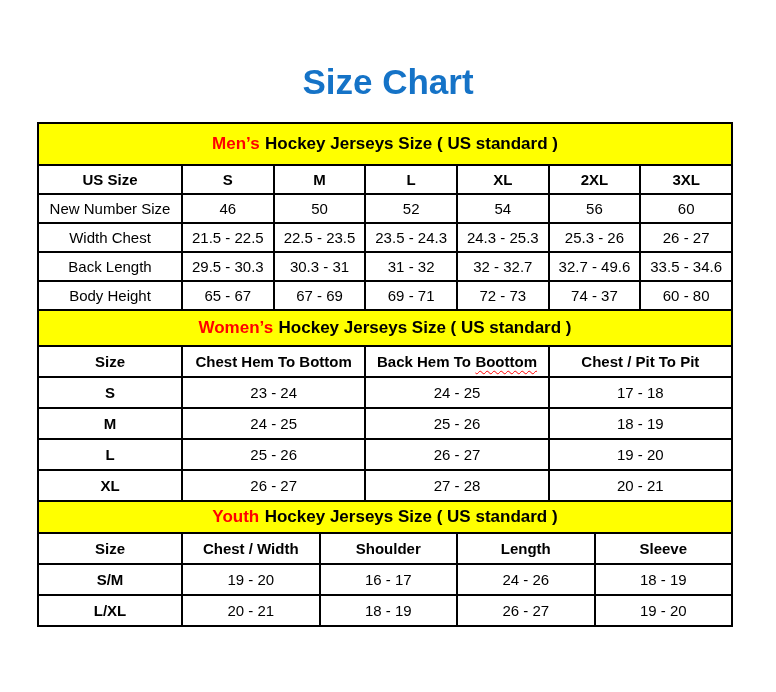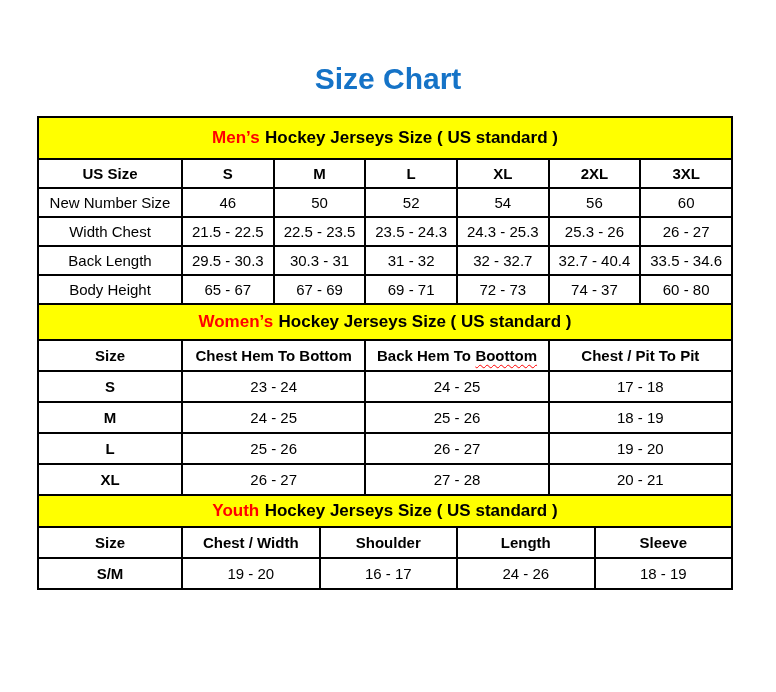--- a/index.html
+++ b/index.html
@@ -11,21 +11,21 @@
     position: relative;
     width: 776px;
     height: 692px;
     background: #ffffff;
     overflow: hidden;
     font-family: "Liberation Sans", "DejaVu Sans", sans-serif;
   }
   .title {
     margin: 62px 0 20px 0;
     text-align: center;
-    font-size: 30px;
+    font-size: 35px;
     font-weight: bold;
     color: var(--title-blue, #1573C7);
   }
   .chart-wrap {
     width: 592px;
     margin-left: 37px;
   }
   table.size-table {
     width: 696px;
     border-collapse: collapse;
@@ -124,21 +124,21 @@
         <td class="val">24.3 - 25.3</td>
         <td class="val">25.3 - 26</td>
         <td class="val">26 - 27</td>
       </tr>
       <tr>
         <td class="rlabel">Back Length</td>
         <td class="val">29.5 - 30.3</td>
         <td class="val">30.3 - 31</td>
         <td class="val">31 - 32</td>
         <td class="val">32 - 32.7</td>
-        <td class="val">32.7 - 40.4</td>
+        <td class="val">32.7 - 49.6</td>
         <td class="val">33.5 - 34.6</td>
       </tr>
       <tr>
         <td class="rlabel">Body Height</td>
         <td class="val">65 - 67</td>
         <td class="val">67 - 69</td>
         <td class="val">69 - 71</td>
         <td class="val">72 - 73</td>
         <td class="val">74 - 37</td>
         <td class="val">60 - 80</td>
@@ -215,17 +215,24 @@
         <th>Length</th>
         <th>Sleeve</th>
       </tr>
       <tr>
         <td class="rbold">S/M</td>
         <td class="val">19 - 20</td>
         <td class="val">16 - 17</td>
         <td class="val">24 - 26</td>
         <td class="val">18 - 19</td>
       </tr>
+      <tr>
+        <td class="rbold">L/XL</td>
+        <td class="val">20 - 21</td>
+        <td class="val">18 - 19</td>
+        <td class="val">26 - 27</td>
+        <td class="val">19 - 20</td>
+      </tr>
     </tbody>
       </table>
 
   </div>
 </div>
 
 </body></html>

